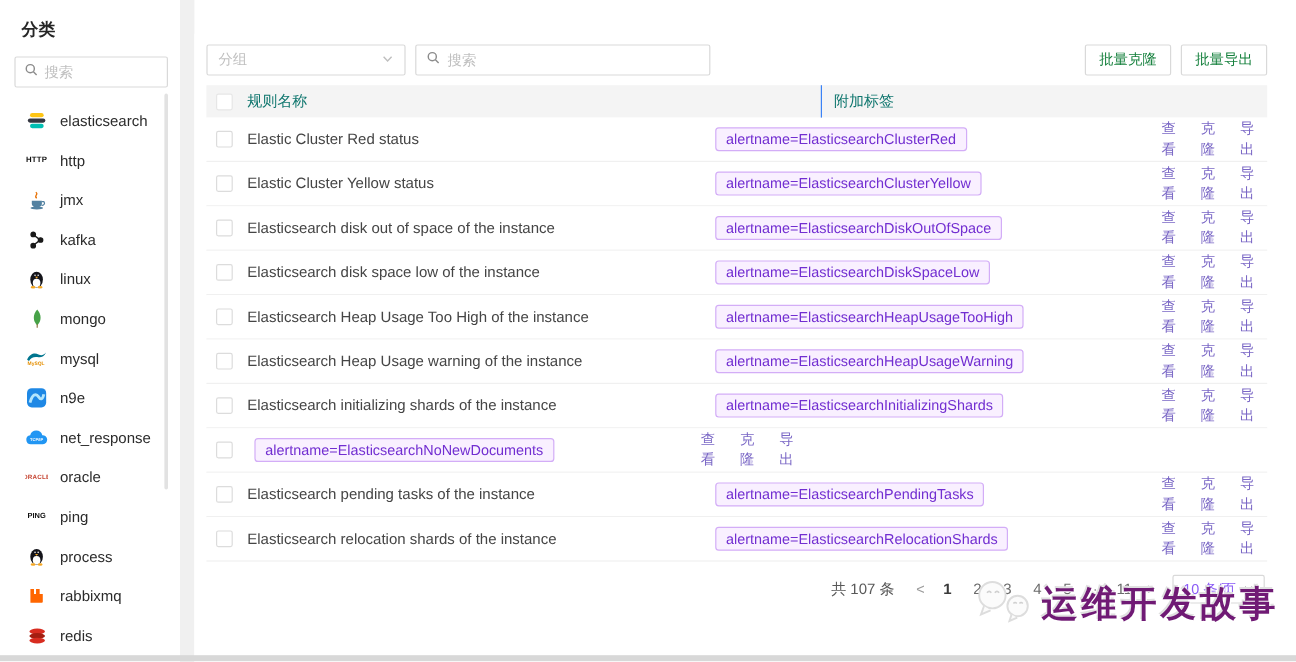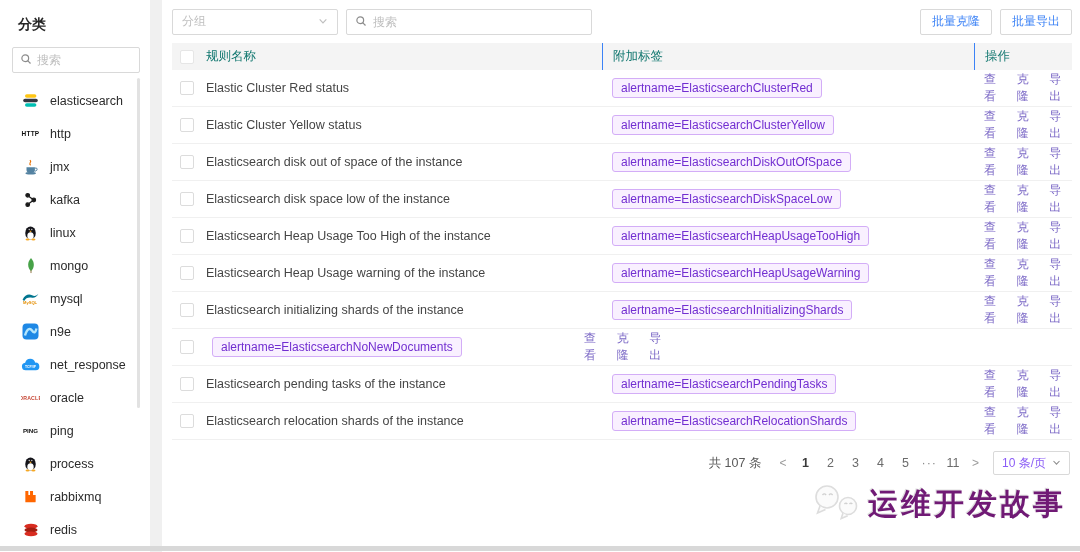--- a/index.html
+++ b/index.html
@@ -16,30 +16,30 @@
   ::placeholder { color:#bfbfbf; }
   .side-list { position:absolute; top:84px; left:0; right:8px; bottom:10px; overflow:hidden; }
   .side-item { height:33px; display:flex; align-items:center; padding-left:21px; gap:10px;
     cursor:pointer; font-size:12.5px; color:#2b2b2b; }
   .side-icon { width:19px; height:19px; flex:0 0 19px; display:flex; align-items:center; justify-content:center; overflow:hidden; }
   .side-scrollbar { position:absolute; right:10px; top:78px; width:3px; height:330px; background:#e2e2e2; border-radius:2px; }
 
   .gap-strip { flex:0 0 12px; background:#f0f0f0; }
 
   
-  .main { flex:1; position:relative; padding:8px 8px 0 10px; background:#fff; }
+  .main { flex:1; position:relative; padding:8px 24px 0 10px; background:#fff;margin-top:28px; }
   .toolbar { display:flex; align-items:center; height:27px; }
   .select-box { width:166px; height:26px; border:1px solid #d9d9d9; border-radius:2px; background:#fff;
     display:flex; align-items:center; justify-content:space-between; padding:0 9px; font-size:12px; color:#bfbfbf; cursor:pointer; }
   .search-box { width:246px; height:26px; border:1px solid #d9d9d9; border-radius:2px; background:#fff;
     display:flex; align-items:center; padding:0 8px; gap:6px; margin-left:8px; }
   .search-box input { border:none; outline:none; width:100%; font-size:12px; color:#333; }
   .btns { margin-left:auto; display:flex; gap:8px; }
   .btn { height:26px; padding:0 11px; border:1px solid #d9d9d9; border-radius:2px; background:#fff;
-    font-size:12px; color:#3b82f6; display:flex; align-items:center; cursor:pointer; }
+    font-size:12px; color:#15803d; display:flex; align-items:center; cursor:pointer; }
 
   
   .table { margin-top:8px; }
   .thead { display:flex; align-items:center; height:27px; background:#f4f4f4; font-size:12.5px; color:#0f766e; }
   .trow  { display:flex; align-items:center; height:37px; border-bottom:1px solid #f0f0f0;
     font-size:12.5px; color:#454545; background:#fff; }
   .cell-check { flex:0 0 30px; display:flex; justify-content:center; align-items:center; }
   .checkbox { width:14px; height:14px; background:#fff; border:1px solid #dcdcdc; border-radius:2px; cursor:pointer; }
   .thead .checkbox { border-color:#e6e6e6; }
   .cell-name { flex:1 1 auto; padding-left:4px; overflow:hidden; white-space:nowrap; }
@@ -251,21 +251,20 @@
       </div>
     </div>
 
     <div class="table">
       <div class="thead">
         <span class="cell-check">
             <span class="checkbox"></span>
           </span>
         <span class="cell-name">规则名称</span>
         <span class="cell-tags">附加标签</span>
-        <span class="cell-actions">操作</span>
       </div>
       <div id="tbody">
           <div class="trow">
             <span class="cell-check">
               <span class="checkbox"></span>
             </span>
             <span class="cell-name">Elastic Cluster Red status</span>
             <span class="cell-tags">
               <span class="tag">alertname=ElasticsearchClusterRed</span>
             </span>

